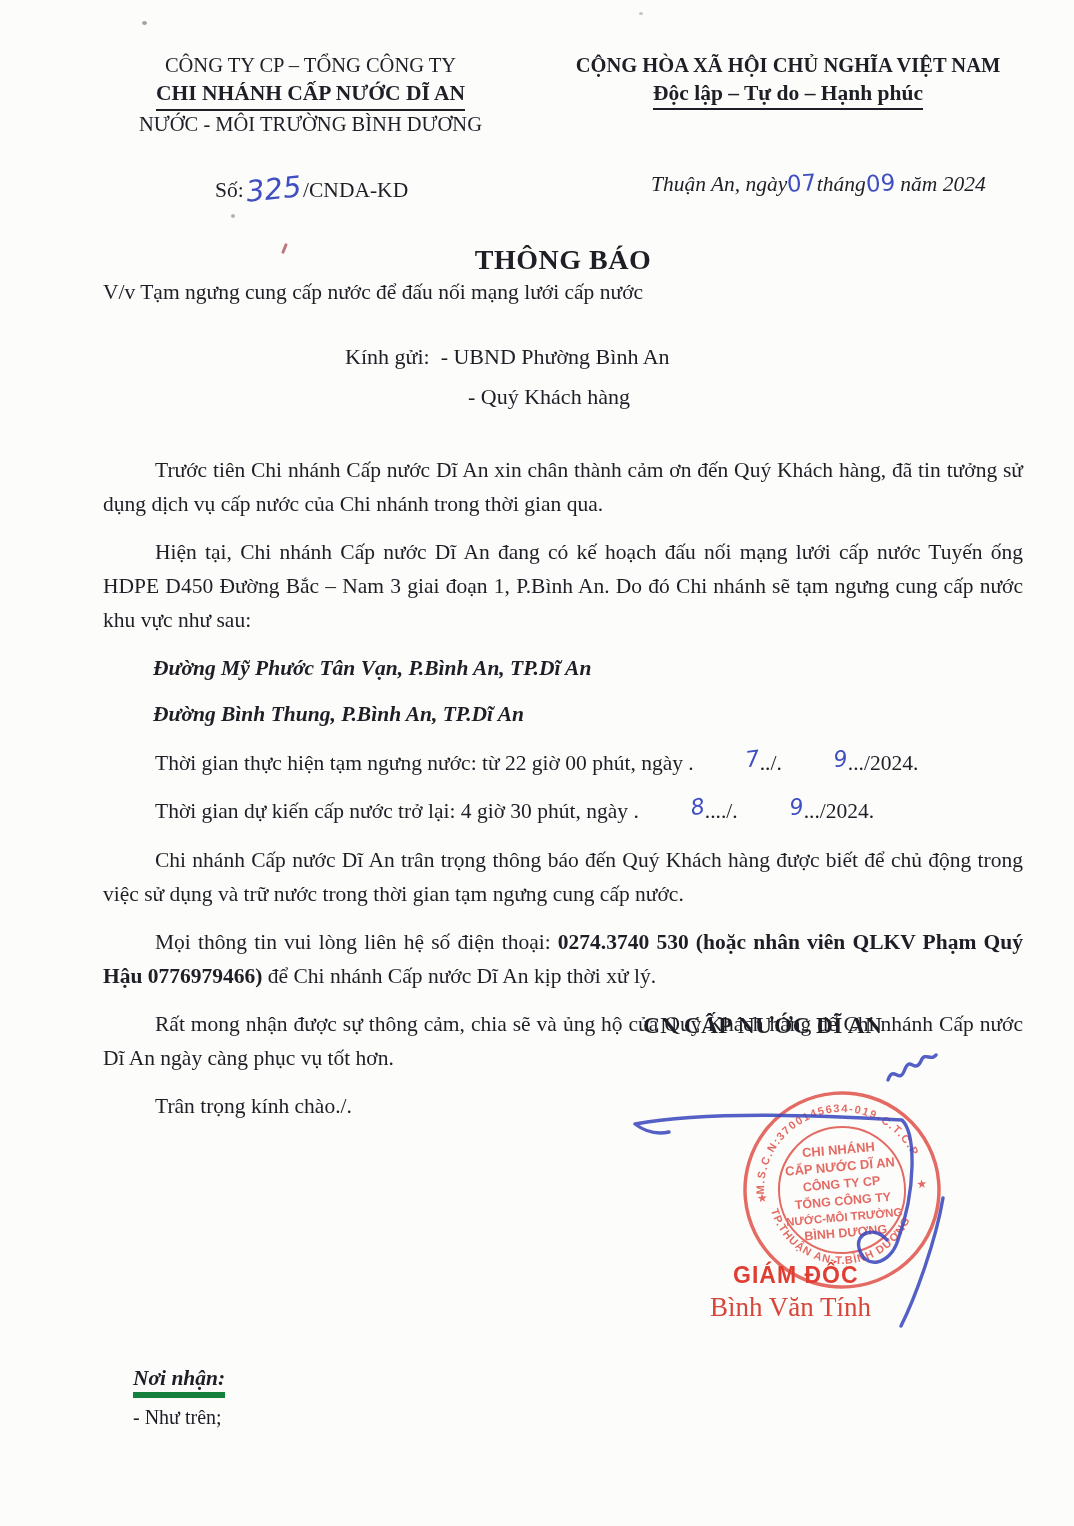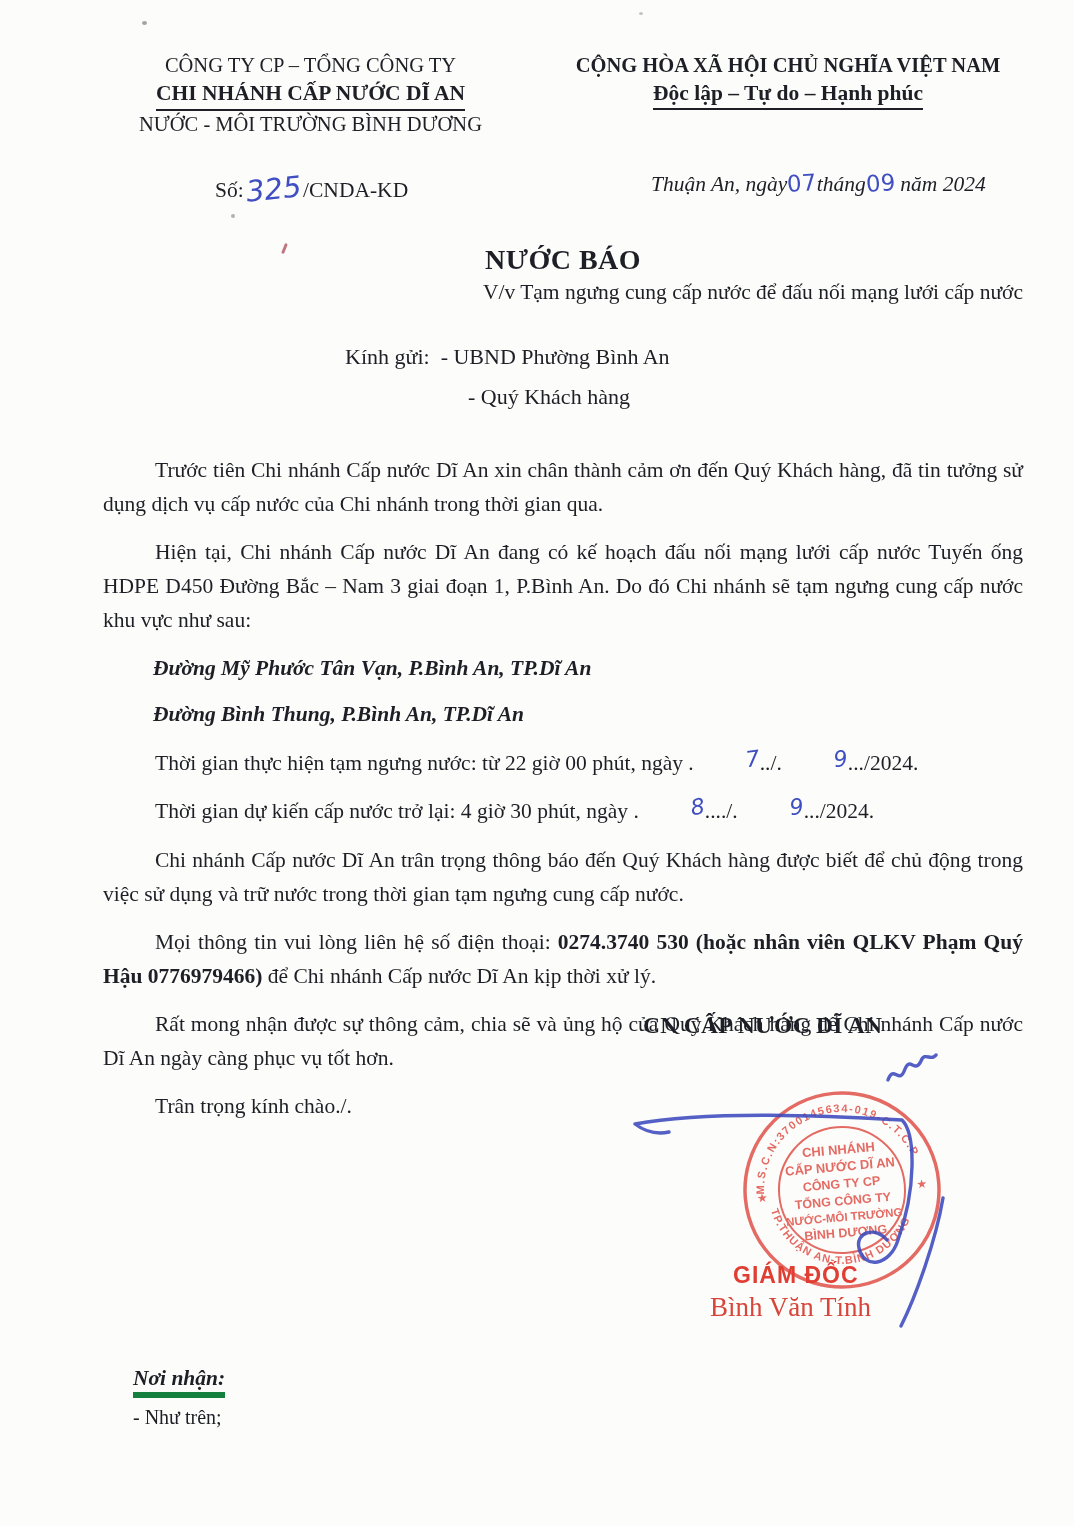--- a/index.html
+++ b/index.html
@@ -19,21 +19,21 @@
   .hdr-right .r2{font-weight:bold;font-size:21.5px;display:inline-block;border-bottom:2px solid #1e1f26;padding-bottom:2px;margin-top:2px;}
   
   .meta-row{position:relative;height:46px;margin-top:24px;font-size:21.5px;}
   .doc-no{position:absolute;left:112px;top:8px;}
   .hand{color:#3f4ec2;font-family:"DejaVu Sans",sans-serif;font-style:italic;display:inline-block;}
   .doc-no .hand{font-size:29px;transform:rotate(-6deg);margin:0 2px;position:relative;top:2px;}
   .date-line{position:absolute;left:548px;top:8px;font-style:italic;}
   .date-line .hand{font-size:23px;transform:rotate(-4deg);font-style:normal;}
   
   .title{margin-top:36px;text-align:center;font-weight:bold;font-size:28px;letter-spacing:.5px;}
-  .subtitle{margin-top:4px;text-align:right;font-size:21.5px;}
+  .subtitle{margin-top:4px;text-align:left;font-size:21.5px;}
   
   .recip{margin-top:32px;margin-left:242px;font-size:22px;line-height:40px;}
   .recip .row2{margin-left:123px;}
   
   .body{margin-top:36px;font-size:21.5px;line-height:34px;text-align:justify;}
   .body p{margin:0 0 14px 0;text-indent:52px;}
   .street{margin:0 0 12px 50px !important;text-indent:0 !important;font-weight:bold;font-style:italic;line-height:34px;}
   .sched{margin:0 0 8px 0 !important;line-height:40px;}
   .sched .hand{font-size:22px;transform:rotate(-8deg);}
   b{font-weight:bold;}
@@ -68,21 +68,21 @@
         <div class="r1">CỘNG HÒA XÃ HỘI CHỦ NGHĨA VIỆT NAM</div>
         <div><span class="r2">Độc lập – Tự do – Hạnh phúc</span></div>
       </div>
     </div>
 
     <div class="meta-row">
       <div class="doc-no"><span>Số:</span><span class="hand">325</span><span>/CNDA-KD</span></div>
       <div class="date-line"><span>Thuận An, ngày</span><span class="hand">07</span><span>tháng</span><span class="hand">09</span><span> năm 2024</span></div>
     </div>
 
-    <div class="title">NƯỚC BÁO</div>
+    <div class="title">THÔNG BÁO</div>
     <div class="subtitle">V/v Tạm ngưng cung cấp nước để đấu nối mạng lưới cấp nước</div>
 
     <div class="recip">
       <div><span>Kính gửi:</span>&nbsp;&nbsp;<span>- UBND Phường Bình An</span></div>
       <div class="row2">- Quý Khách hàng</div>
     </div>
 
     <div class="body">
       <p>Trước tiên Chi nhánh Cấp nước Dĩ An xin chân thành cảm ơn đến Quý Khách hàng, đã tin tưởng sử dụng dịch vụ cấp nước của Chi nhánh trong thời gian qua.</p>
       <p>Hiện tại, Chi nhánh Cấp nước Dĩ An đang có kế hoạch đấu nối mạng lưới cấp nước Tuyến ống HDPE D450 Đường Bắc – Nam 3 giai đoạn 1, P.Bình An. Do đó Chi nhánh sẽ tạm ngưng cung cấp nước khu vực như sau:</p>

